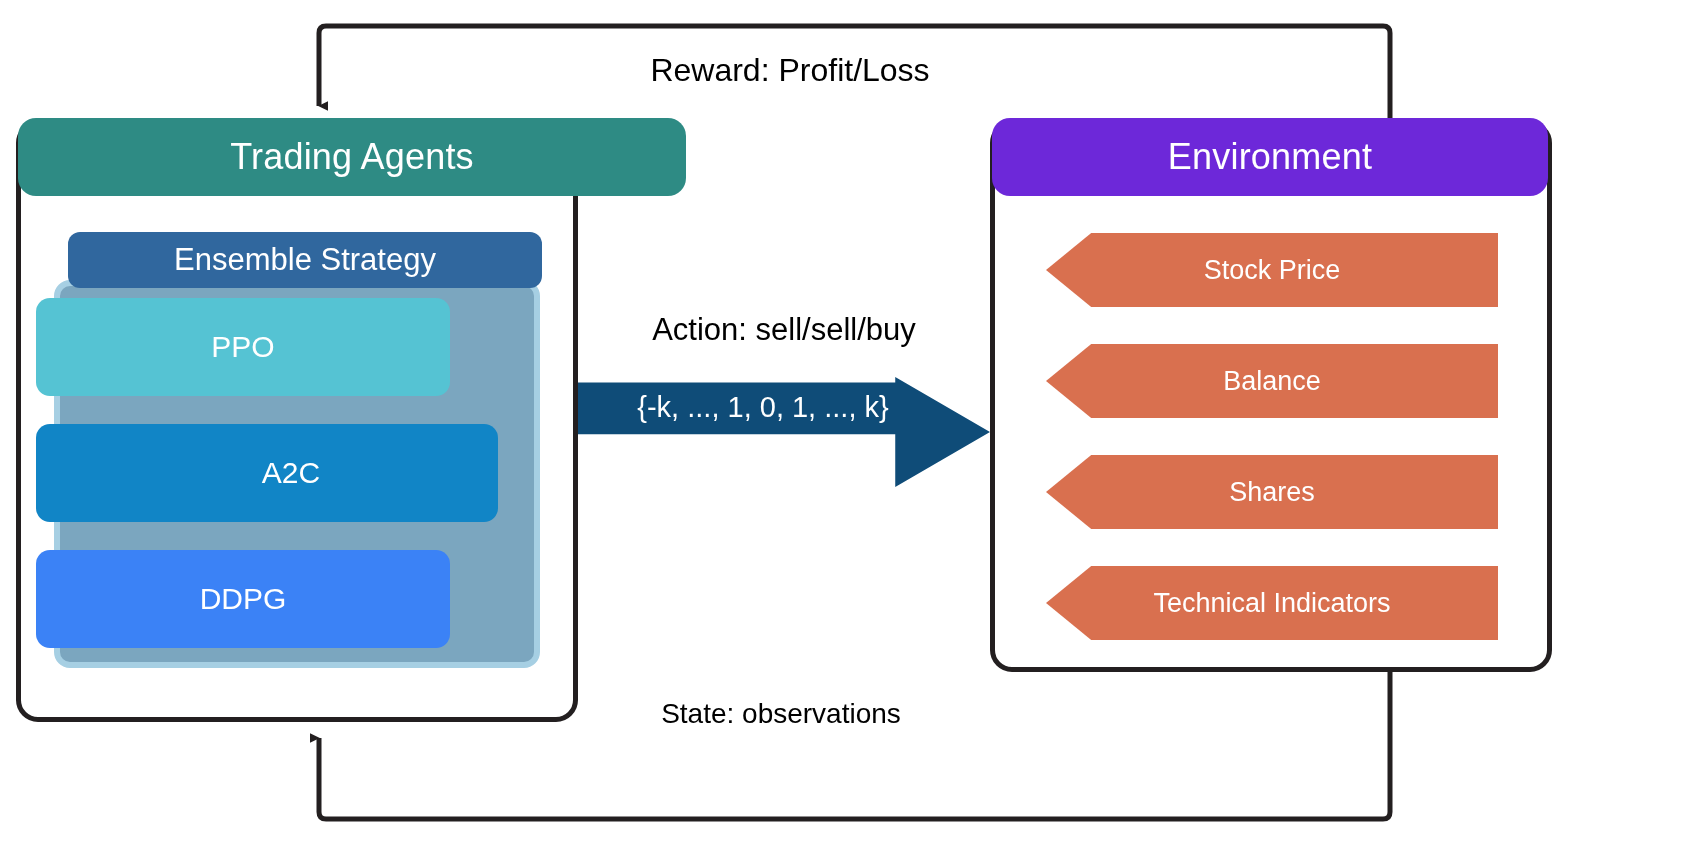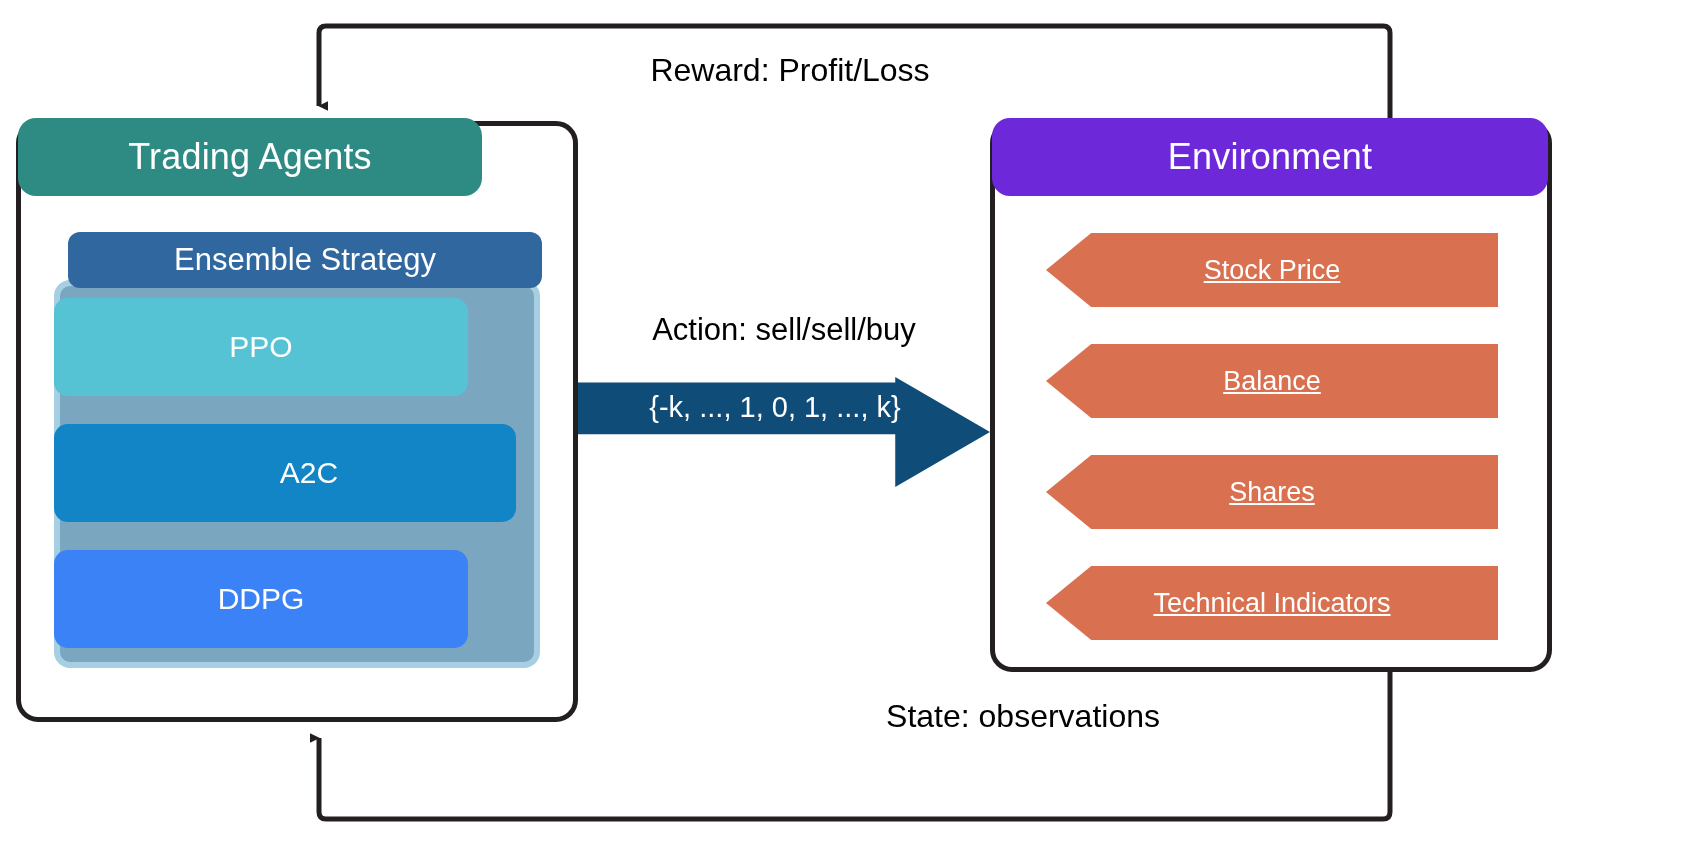--- a/index.html
+++ b/index.html
@@ -49,21 +49,21 @@
     justify-content: center;
     border-radius: 18px;
     color: #ffffff;
     letter-spacing: 0.2px;
   }
 
   #agents-card { left: 16px;  top: 121px; width: 562px; height: 601px; }
   #env-card    { left: 990px; top: 121px; width: 562px; height: 551px; }
 
   #agents-header {
-    left: 18px;  top: 118px; width: 464px; height: 78px;
+    left: 18px;  top: 118px; width: 668px; height: 78px;
     background: #2e8b84;
     font-size: 36px;
   }
   #env-header {
     left: 992px; top: 118px; width: 556px; height: 78px;
     background: #6d28d9;
     font-size: 36px;
   }
 
   
@@ -99,40 +99,38 @@
     left: 36px;
     width: 414px;
     height: 98px;
     display: flex;
     align-items: center;
     justify-content: center;
     border-radius: 14px;
     color: #ffffff;
     font-size: 30px;
     z-index: 3;
-    margin-left: 18px;
   }
   #algo-ppo  { top: 298px; background: #55c3d3; }
   #algo-a2c  { top: 424px; background: #1185c6; padding-left: 48px; }
   #algo-ddpg { top: 550px; background: #3b82f6; }
 
   
   .chevron {
     position: absolute;
     left: 1046px;
     width: 452px;
     height: 74px;
     background: #d9704f;
     display: flex;
     align-items: center;
     justify-content: center;
     color: #ffffff;
     font-size: 27px;
     clip-path: polygon(0% 50%, 10% 0%, 100% 0%, 100% 100%, 10% 100%);
-    text-decoration: underline;
   }
   #chev-stock-price { top: 233px; }
   #chev-balance     { top: 344px; }
   #chev-shares      { top: 455px; }
   #chev-indicators  { top: 566px; }
 
   
   #action-arrow {
     position: absolute;
     left: 578px;
@@ -147,33 +145,32 @@
     left: 578px;
     top: 384px;
     width: 370px;
     height: 47px;
     display: flex;
     align-items: center;
     justify-content: center;
     color: #ffffff;
     font-size: 29px;
     white-space: nowrap;
-    padding-left: 12px;
   }
 
   
   .edge-label {
     position: absolute;
     color: #000000;
     white-space: nowrap;
     text-align: center;
   }
   #label-action { left: 578px; top: 312px; width: 412px; font-size: 31px; }
   #label-reward { left: 430px; top: 52px;  width: 720px; font-size: 32px; }
-  #label-state  { left: 440px; top: 698px; width: 720px; font-size: 32px; text-align: right; }
+  #label-state  { left: 421px; top: 698px; width: 720px; font-size: 28px; }
 </style>
 </head>
 <body>
 
 <div id="canvas">
 
   <svg id="connectors" viewBox="0 0 1696 852">
     <defs>
       <marker id="arrow-down" markerWidth="11" markerHeight="11" refX="5.5" refY="9.4" orient="auto" markerUnits="userSpaceOnUse">
         <path d="M0.6,0 L10.4,0 L5.5,10.2 Z" fill="#231f20"></path>

